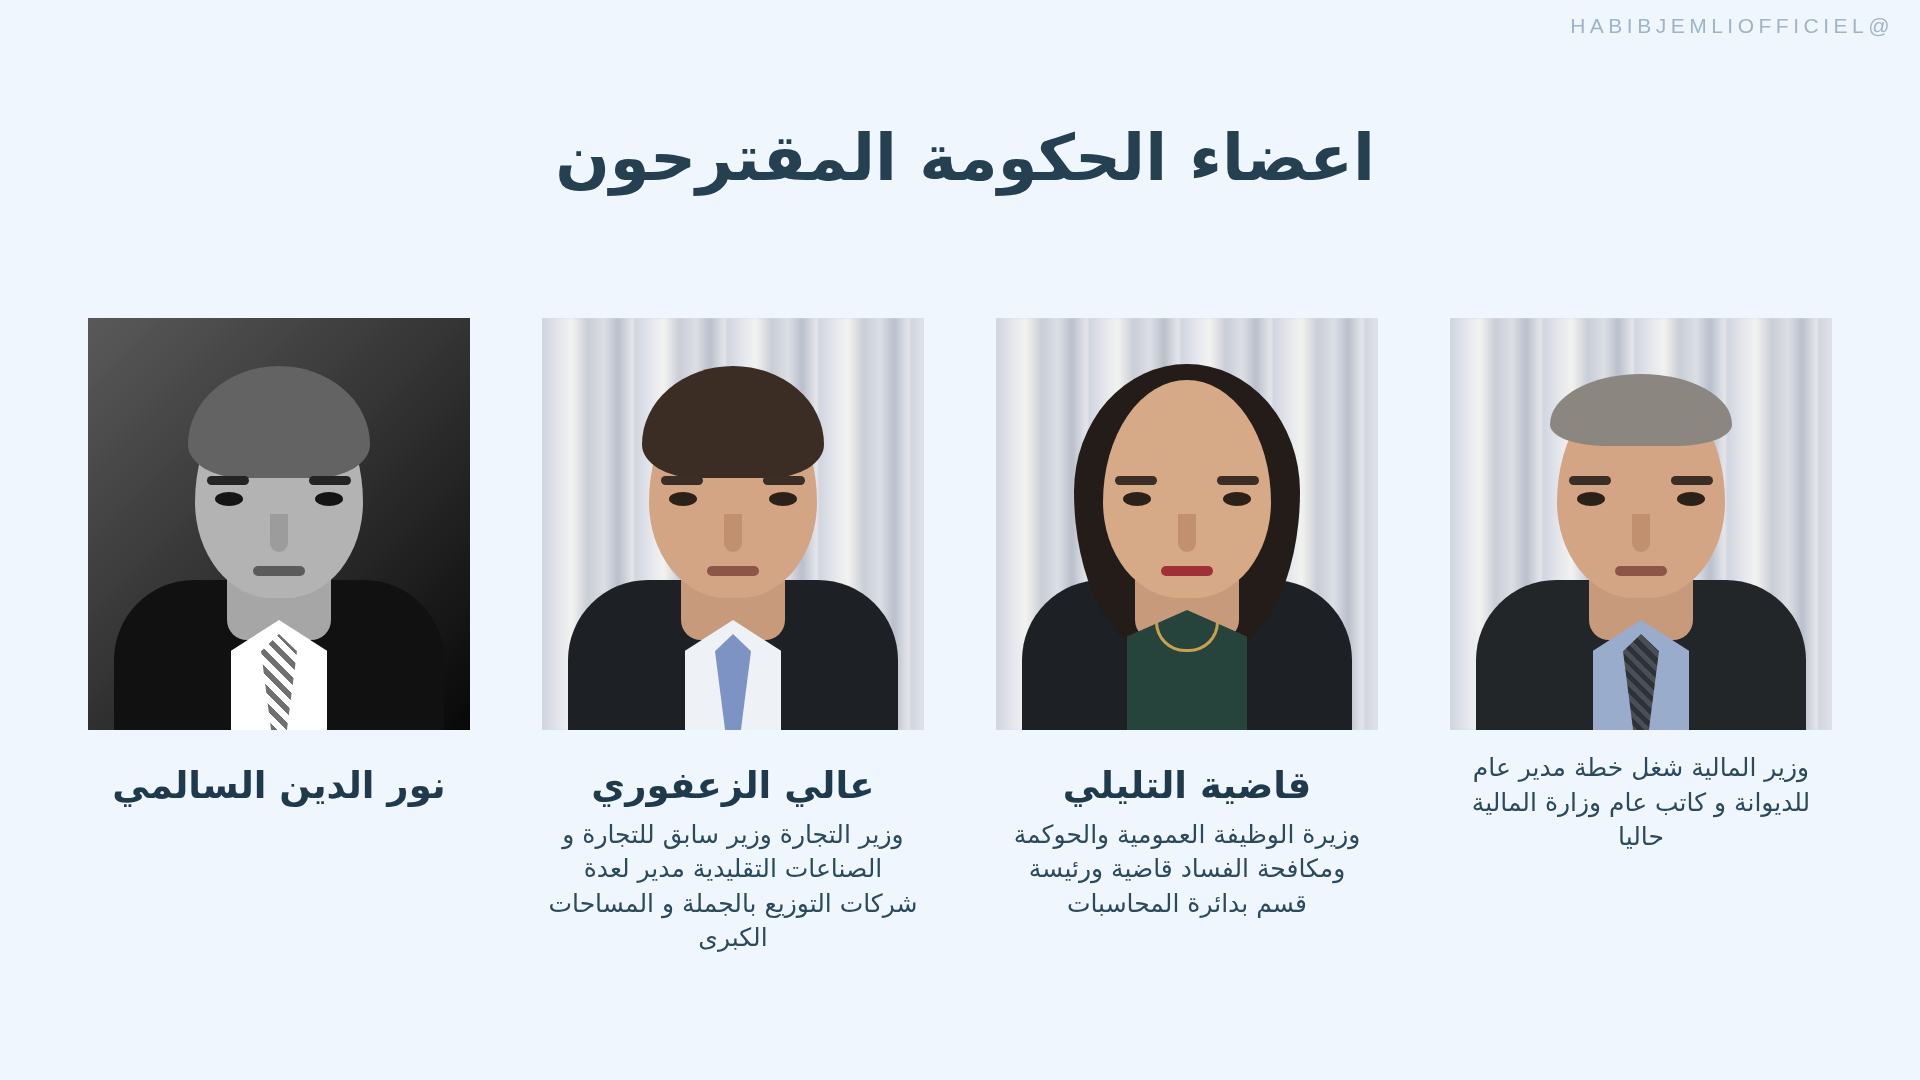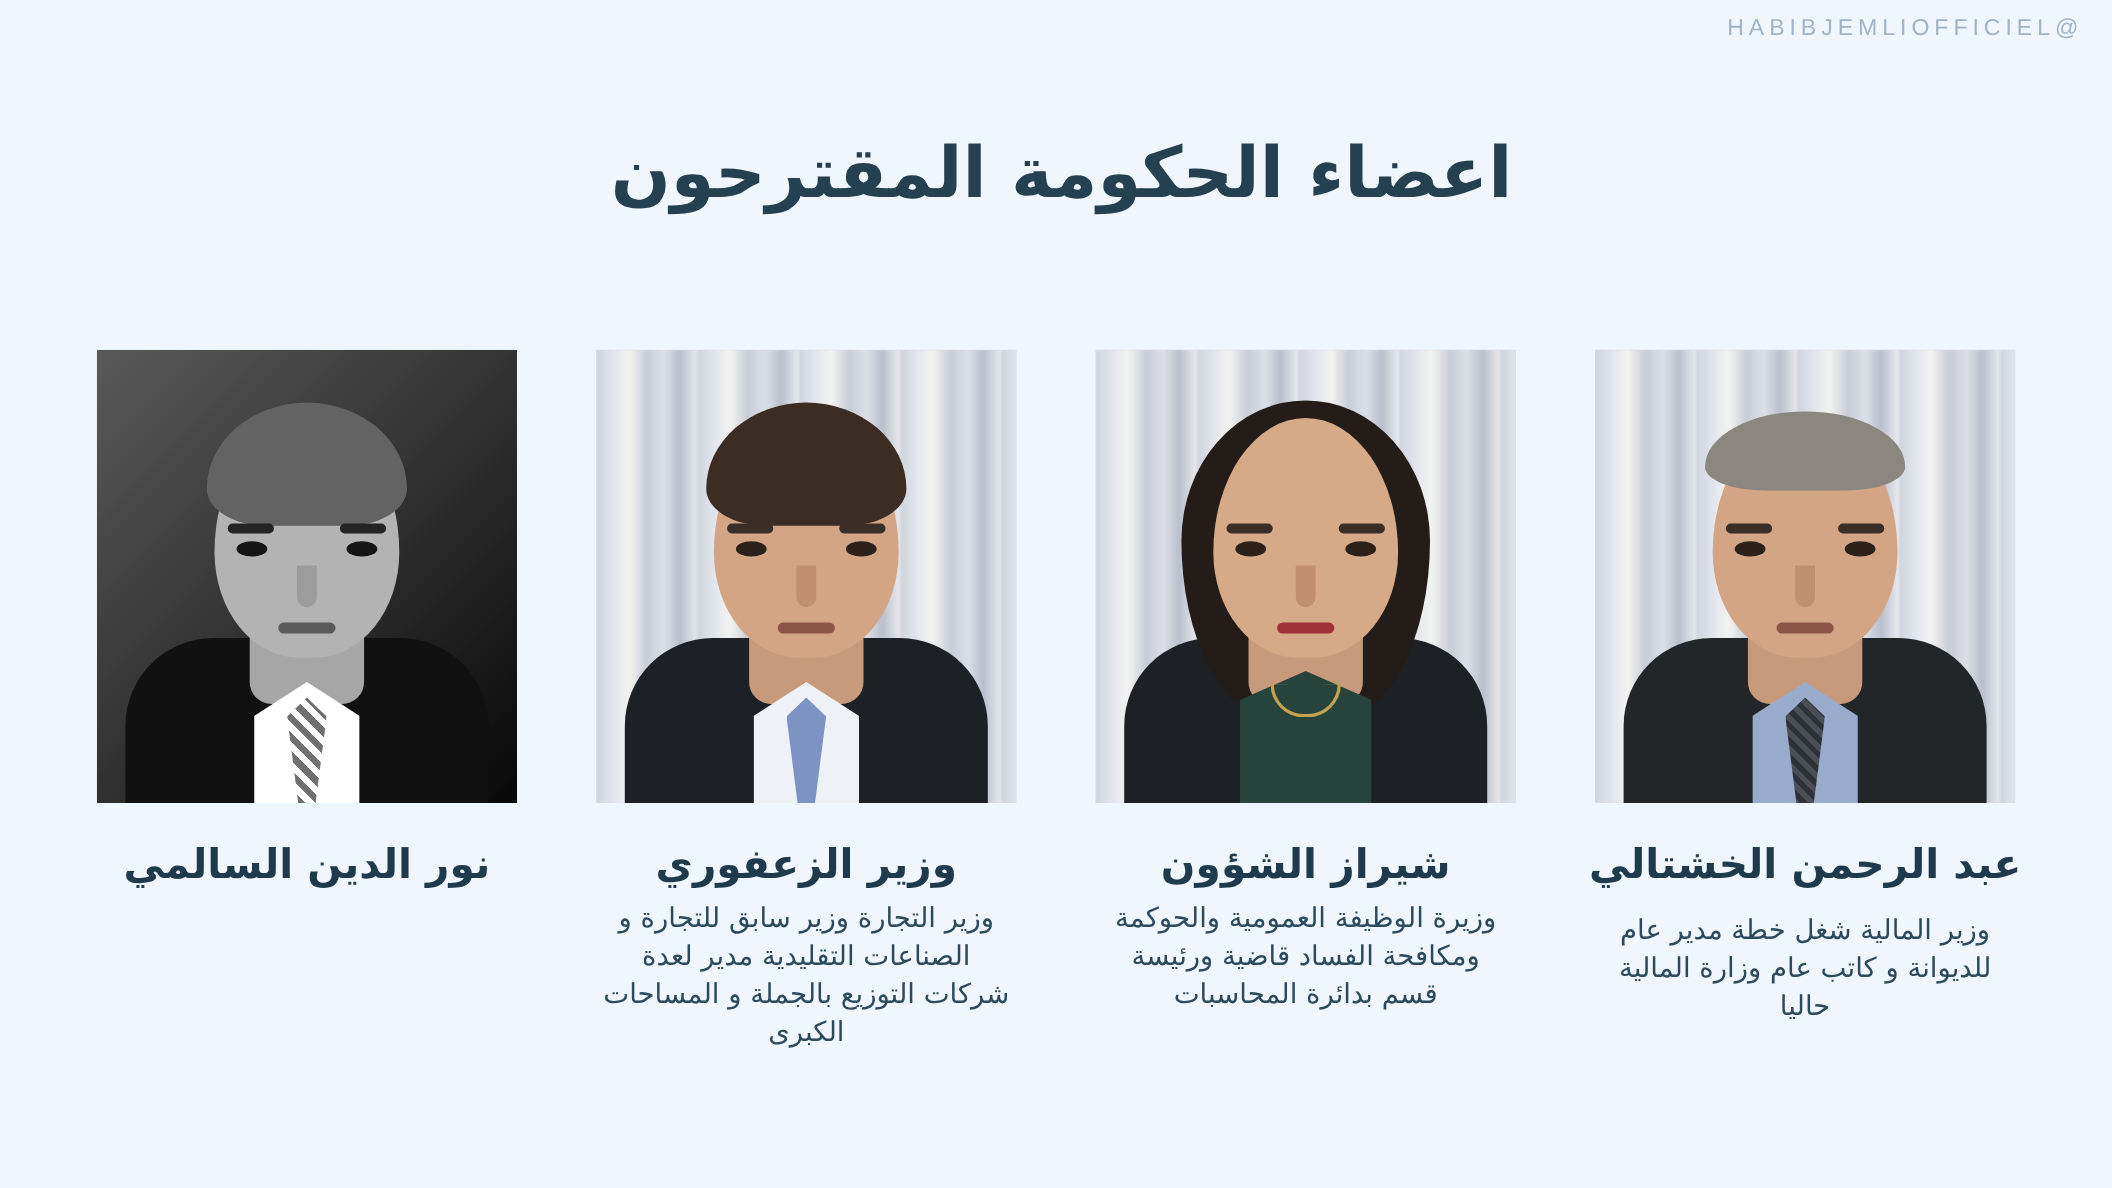--- a/index.html
+++ b/index.html
@@ -271,21 +271,21 @@
           <div class="brow-l"></div>
           <div class="brow-r"></div>
           <div class="eye-l"></div>
           <div class="eye-r"></div>
           <div class="nose"></div>
           <div class="mouth"></div>
           <div class="shirt"></div>
           <div class="tie"></div>
         </div>
       </div>
-      <div class="person-name">وزير الزعفوري</div>
+      <div class="person-name">عالي الزعفوري</div>
       <div class="person-desc">وزير التجارة وزير سابق للتجارة و الصناعات التقليدية مدير لعدة شركات التوزيع بالجملة و المساحات الكبرى</div>
     </div>
 
     <div class="card">
       <div class="photo-wrap">
         <div class="photo">
           <div class="bg-curtain"></div>
           <div class="suit"></div>
           <div class="hair-long"></div>
           <div class="neck"></div>
@@ -293,21 +293,21 @@
           <div class="brow-l"></div>
           <div class="brow-r"></div>
           <div class="eye-l"></div>
           <div class="eye-r"></div>
           <div class="nose"></div>
           <div class="mouth lips"></div>
           <div class="blouse"></div>
           <div class="necklace"></div>
         </div>
       </div>
-      <div class="person-name">شيراز الشؤون</div>
+      <div class="person-name">قاضية التليلي</div>
       <div class="person-desc">وزيرة الوظيفة العمومية والحوكمة ومكافحة الفساد قاضية ورئيسة قسم بدائرة المحاسبات</div>
     </div>
 
     <div class="card">
       <div class="photo-wrap">
         <div class="photo">
           <div class="bg-curtain"></div>
           <div class="suit" style="background:#232629;"></div>
           <div class="neck"></div>
           <div class="head"></div>
@@ -315,18 +315,17 @@
           <div class="brow-l"></div>
           <div class="brow-r"></div>
           <div class="eye-l"></div>
           <div class="eye-r"></div>
           <div class="nose"></div>
           <div class="mouth"></div>
           <div class="shirt" style="background:#9aaccb;"></div>
           <div class="tie dark"></div>
         </div>
       </div>
-      <div class="person-name">عبد الرحمن الخشتالي</div>
       <div class="person-desc">وزير المالية شغل خطة مدير عام للديوانة و كاتب عام وزارة المالية حاليا</div>
     </div>
 
   </div>
 </div>
 
 </body></html>

